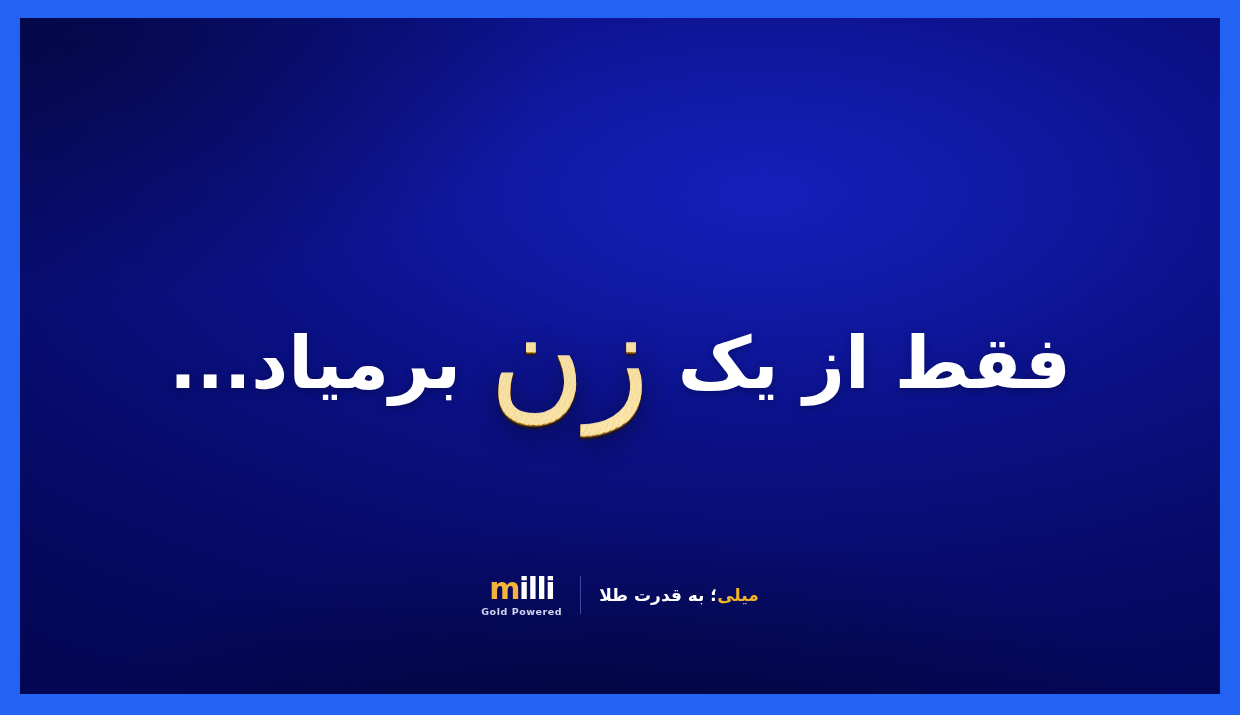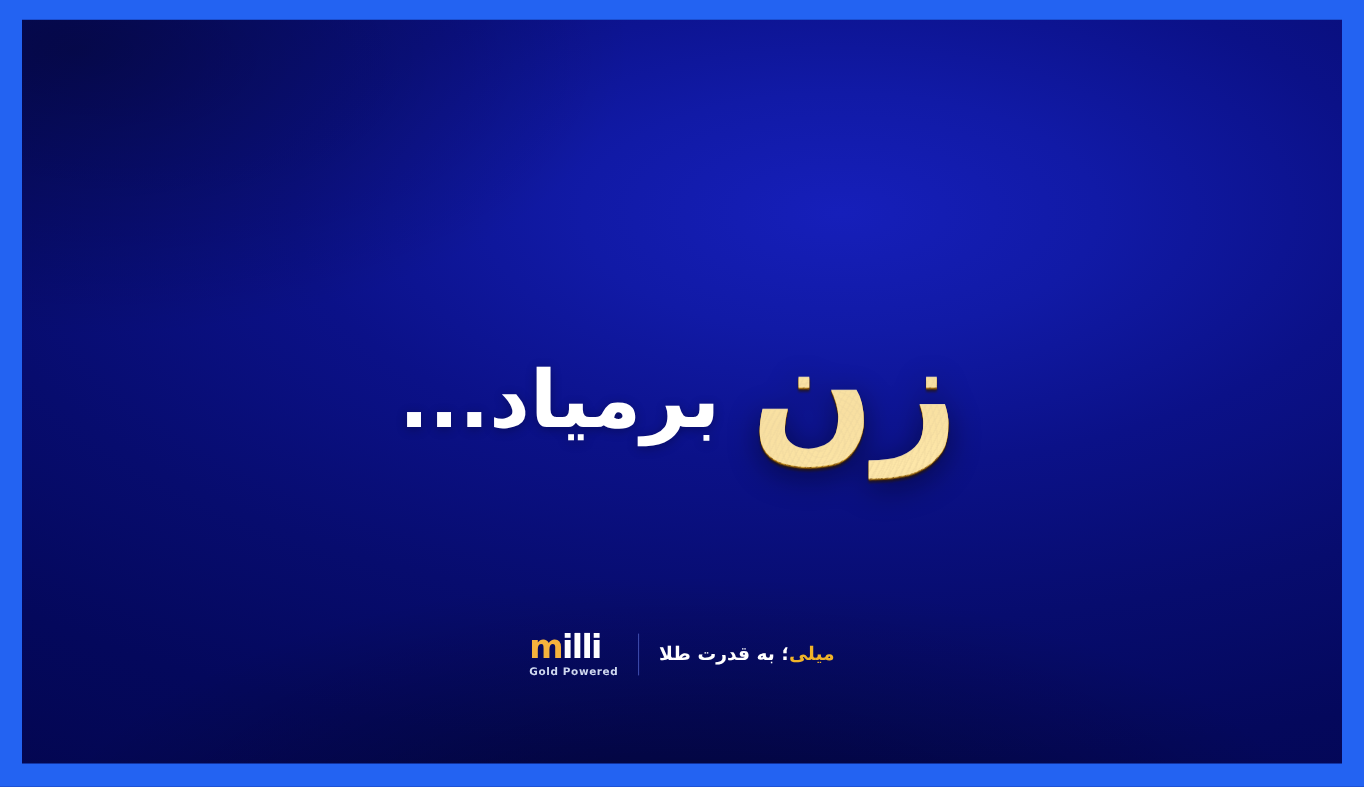--- a/index.html
+++ b/index.html
@@ -89,21 +89,21 @@
     text-shadow: 0 2px 10px rgba(0,0,0,0.30);
     text-align: right;
   }
   .headline-word.lead { padding-bottom: 6px; }
   .headline-word.trail { padding-bottom: 6px; }
 
   
   .gold-word {
     position: relative;
     font-size: 132px;
-    font-weight: 700;
+    font-weight: 400;
     line-height: 1;
     padding: 0 6px 14px 6px;
     background-image:
       repeating-linear-gradient(118deg,
         rgba(80,40,0,0.55) 0px,
         rgba(80,40,0,0.55) 1.2px,
         rgba(255,222,130,0.0) 1.2px,
         rgba(255,222,130,0.0) 4.4px),
       repeating-radial-gradient(circle at 34% 76%,
         rgba(92,44,0,0.42) 0px,
@@ -168,21 +168,21 @@
   .lockup-divider {
     width: 1px;
     height: 38px;
     background: #3a47a8;
     flex: 0 0 auto;
   }
 
   .logo {
     display: flex;
     flex-direction: column;
-    align-items: flex-start;
+    align-items: center;
     gap: 3px;
     direction: ltr;
   }
   .wordmark {
     font-family: "DejaVu Sans", "Liberation Sans", sans-serif;
     font-size: 30px;
     font-weight: 700;
     line-height: 1;
     letter-spacing: -1.5px;
     color: #ffffff;
@@ -200,20 +200,21 @@
   }
 </style>
 </head>
 <body>
 
 <div class="frame">
   <div class="stage">
     <div class="stage-inner">
 
       <div class="headline">
+        <span class="headline-word lead">فقط از یک</span>
 
         <span class="gold-word" data-glyph="زن">زن</span>
 
         <span class="headline-word trail">برمیاد...</span>
       </div>
 
       <div class="lockup">
 
         <div class="tagline">
           <span class="brand-fa">میلی</span><span>؛ به قدرت طلا</span>

